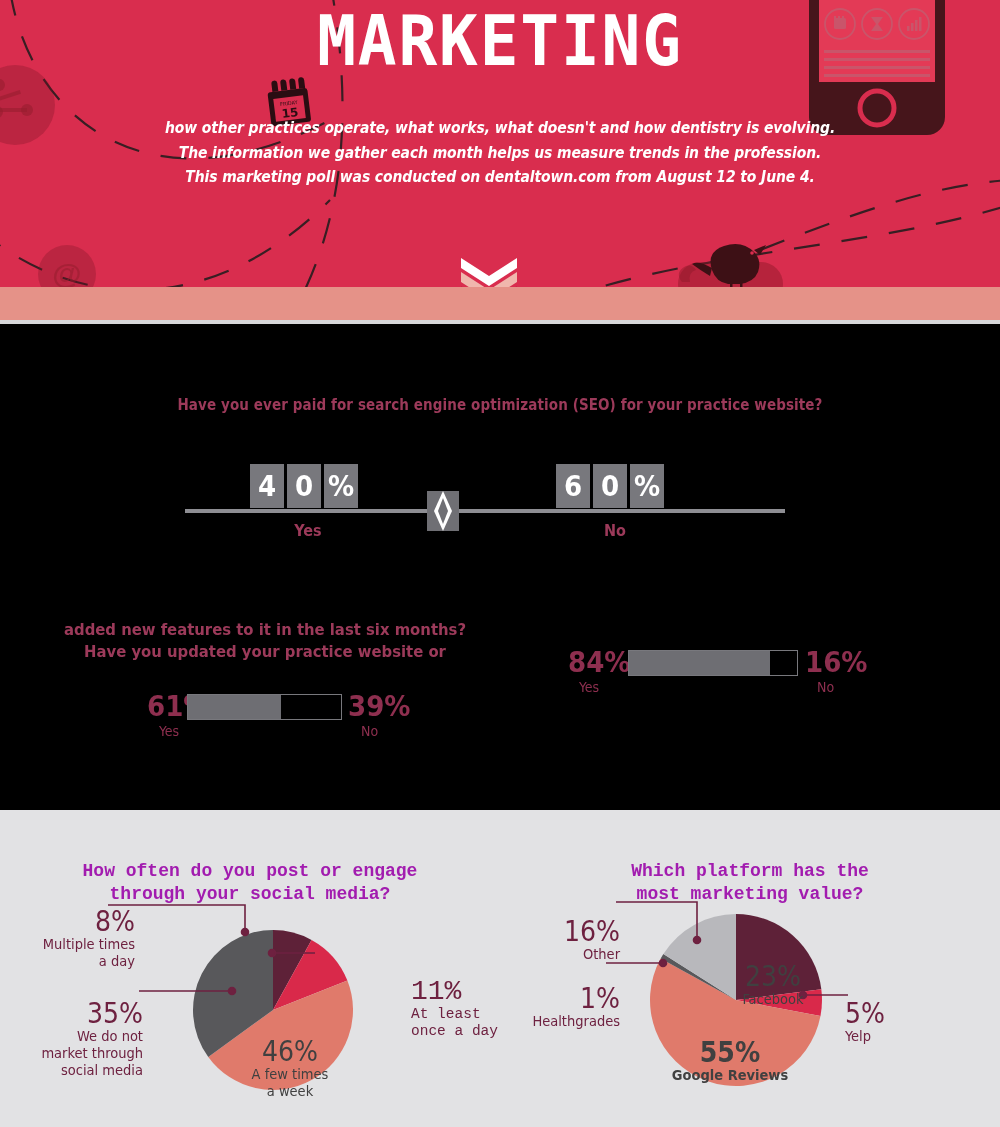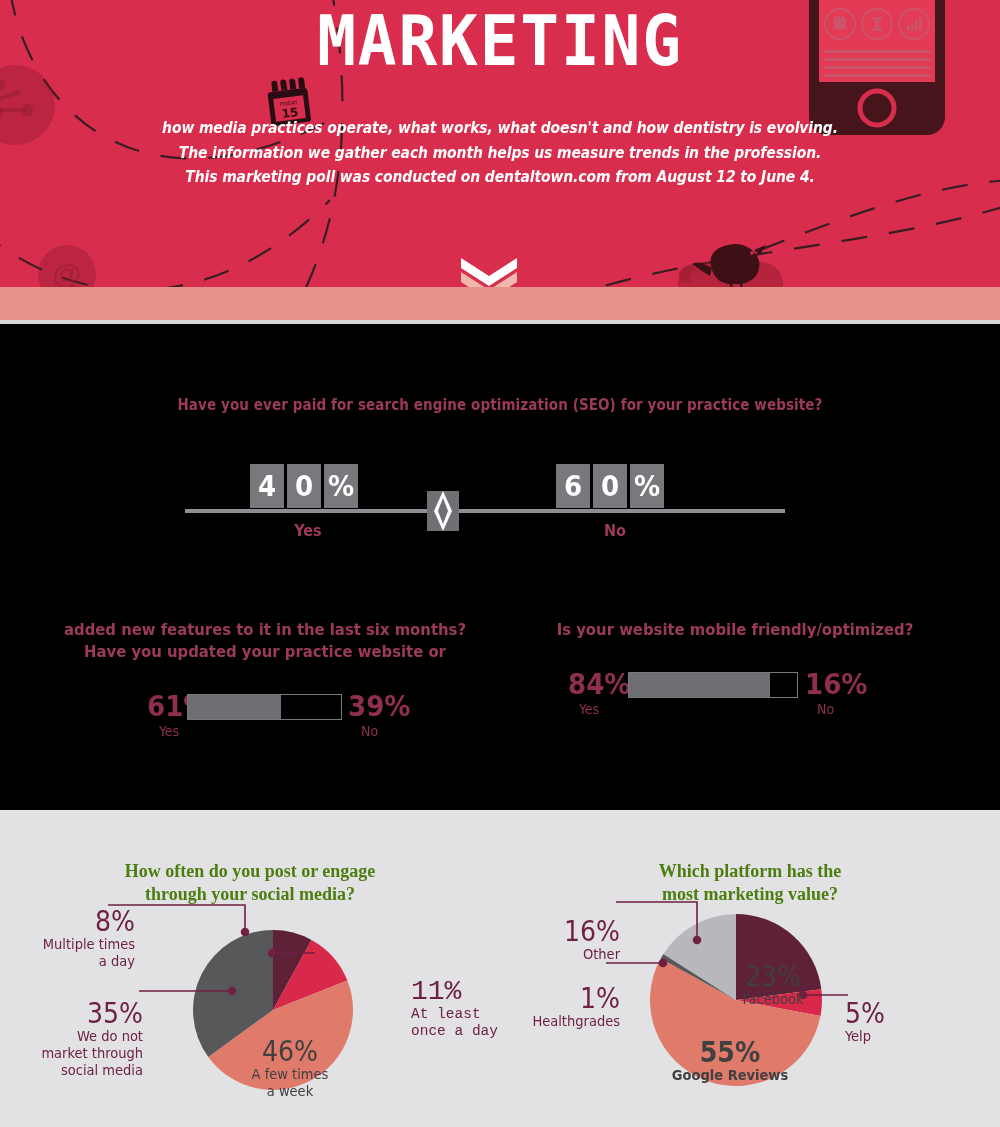--- a/index.html
+++ b/index.html
@@ -153,21 +153,21 @@
   .b2-nonum  { left:305px; }
   .b2-nolbl  { left:317px; }
 
   
   .light { position:absolute; left:0; top:810px; width:1000px; height:317px; background:#e2e2e4; }
   .pie-panel { position:absolute; top:0; width:500px; height:317px; }
   .pie-panel.left { left:0; }
   .pie-panel.right { left:500px; }
   .pie-title {
     position:absolute; left:0; top:50px; width:500px; text-align:center;
-    color:#4d7c0f; font-family:Liberation Serif, serif;
+    color:#a21caf; font-family:Liberation Mono, monospace;
     font-size:18px; font-weight:bold; line-height:23px;
   }
   .pie-title div { white-space:nowrap; }
   .pie-svg { position:absolute; left:0; top:0; width:500px; height:317px; }
 
   .callout {
     position:absolute; color:#6e2140;
     font-family:"DejaVu Sans Condensed","Liberation Sans", sans-serif;
   }
   .callout .pct { font-size:28px; line-height:28px; font-weight:normal; }
@@ -292,21 +292,21 @@
       <svg width="56" height="62" viewBox="0 0 56 62">
         <path d="M0 0 L28 18 L56 0 L56 10 L28 28 L0 10 Z" fill="#ffffff"></path>
         <path d="M0 14 L28 32 L56 14 L56 24 L28 42 L0 24 Z" fill="#f0b7ad"></path>
         <path d="M0 28 L28 46 L56 28 L56 38 L28 56 L0 38 Z" fill="#c9254a"></path>
       </svg>
     </div>
 
     <div class="title">MARKETING</div>
 
     <div class="intro">
-      <div>how media practices operate, what works, what doesn't and how dentistry is evolving.</div>
+      <div>how other practices operate, what works, what doesn't and how dentistry is evolving.</div>
       <div>The information we gather each month helps us measure trends in the profession.</div>
       <div>This marketing poll was conducted on dentaltown.com from August 12 to June 4.</div>
     </div>
   </div>
 
   <div class="hdr-band"></div>
   <div class="hdr-rule"></div>
 
   <div class="dark">
 
@@ -347,23 +347,20 @@
         <div class="bar-small b1-yeslbl">Yes</div>
         <div class="bar-outer b1-outer">
           <div class="bar-fill" id="b1fill" style="width: 61%;"></div>
         </div>
         <div class="bar-big b1-nonum">39%</div>
         <div class="bar-small b1-nolbl">No</div>
       </div>
     </div>
 
     <div class="barblock two">
-      <div class="bar-q">
-        <div>Is your website mobile friendly/optimized?</div>
-      </div>
       <div class="bar-row">
         <div class="bar-big b2-yesnum">84%</div>
         <div class="bar-small b2-yeslbl">Yes</div>
         <div class="bar-outer b2-outer">
           <div class="bar-fill" id="b2fill" style="width: 84%;"></div>
         </div>
         <div class="bar-big b2-nonum">16%</div>
         <div class="bar-small b2-nolbl">No</div>
       </div>
     </div>

